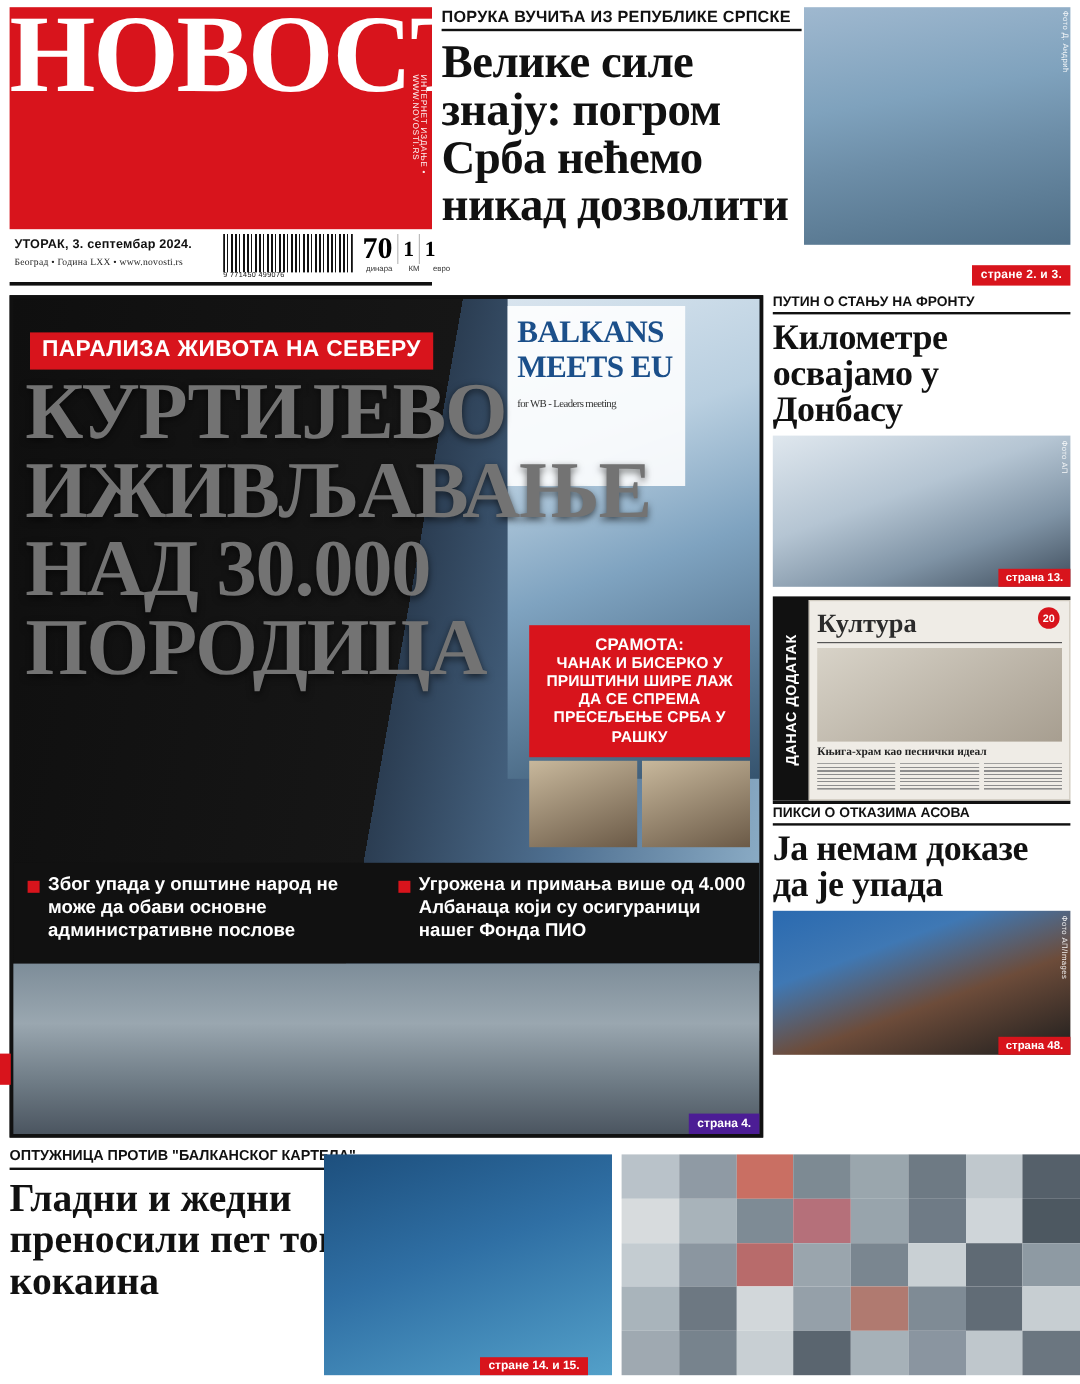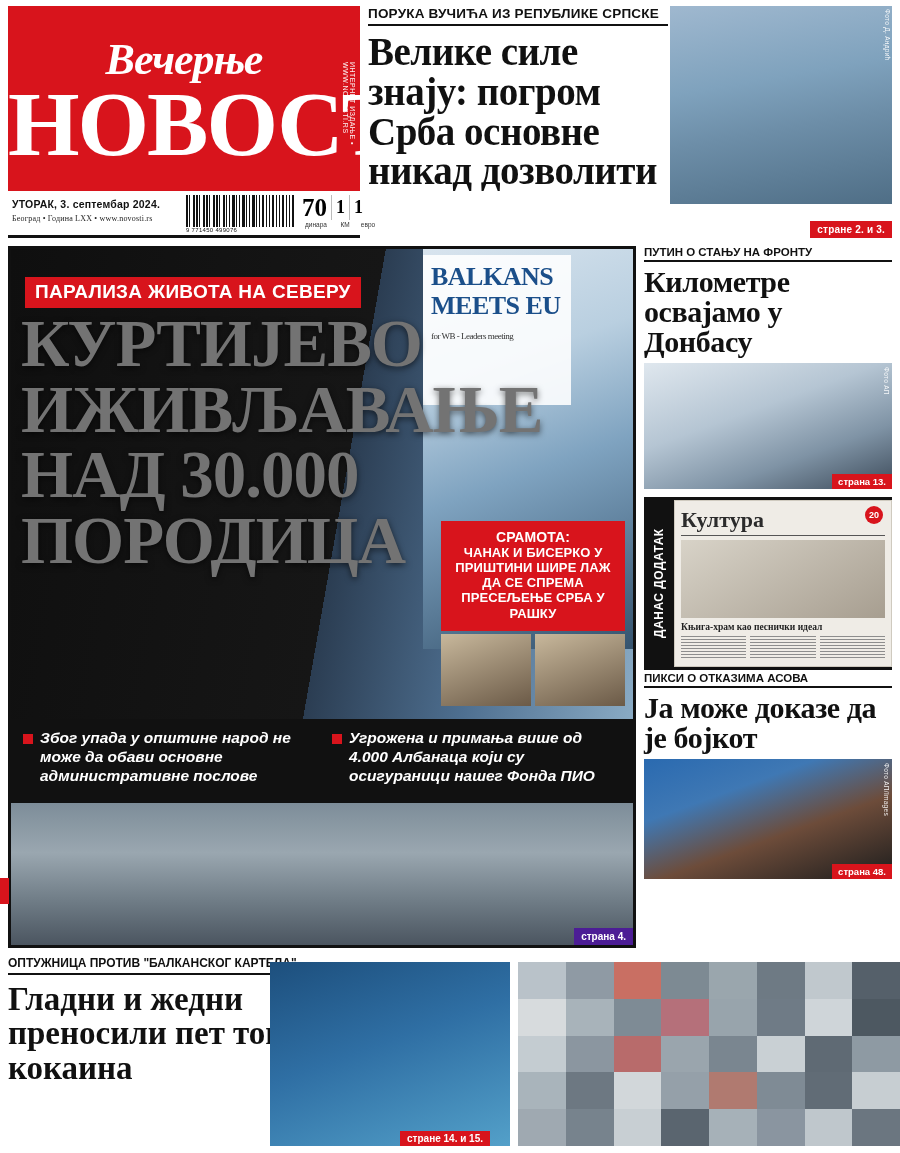--- a/index.html
+++ b/index.html
@@ -100,21 +100,21 @@
     font-weight: bold; font-size: 13px; line-height: 1.16; letter-spacing: .1px;
   }
   .sramota .lead { font-size: 14px; }
   .sramota-faces { position: absolute; right: 8px; top: 385px; width: 184px; height: 72px; display: flex; gap: 4px; }
   .sramota-faces .f { flex: 1; background: linear-gradient(160deg,#c8b89c,#6b5a47); }
 
   .bullets {
     position: absolute; left: 0; top: 470px; width: 622px; height: 84px;
     background: #111; color: #fff; display: flex; padding: 10px 10px 0 12px; gap: 18px;
   }
-  .bullets .b { flex: 1; display: flex; gap: 7px; font-style: italic; }
+  .bullets .b { flex: 1; display: flex; gap: 7px; }
   .bullets .sq { width: 10px; height: 10px; background: #d8141c; margin-top: 5px; flex: 0 0 10px; }
   .bullets .txt { font-weight: bold; font-size: 15.5px; line-height: 1.22; }
 
   .crowd-photo {
     position: absolute; left: 0; bottom: 0; width: 622px; height: 142px;
     background: linear-gradient(180deg,#7d8d99 0%, #9aa7b0 35%, #6e7b85 70%, #4b5560 100%);
   }
   .main-pagref { position: absolute; right: 0; bottom: 0; background: #4c1d95; color: #fff;
     font-size: 10px; font-weight: bold; padding: 3px 7px; }
 
@@ -155,21 +155,20 @@
   .mosaic i { display: block; }
 
   .left-red-tick { position: absolute; left: 0; top: 878px; width: 9px; height: 26px; background: #d8141c; }
 </style>
 </head>
 <body>
 
 <div class="page">
 
   <div class="masthead">
-    <div class="vecernje">Вечерње</div>
     <div class="novosti">НОВОСТИ</div>
     <div class="masthead-side">ИНТЕРНЕТ ИЗДАЊЕ • WWW.NOVOSTI.RS</div>
   </div>
 
   <div class="dateline">
     <div class="date">УТОРАК, 3. септембар 2024.</div>
     <div class="sub">Београд • Година LXX • www.novosti.rs</div>
     <div class="barcode"></div>
     <div class="barcode-num">9 771450 499076</div>
     <div class="prices">
@@ -179,21 +178,21 @@
     </div>
     <div class="price-labels">
       <span style="width:36px">динара</span>
       <span style="width:22px">КМ</span>
       <span style="width:24px">евро</span>
     </div>
   </div>
 
   <div class="top-lead">
     <div class="kicker-line">ПОРУКА ВУЧИЋА ИЗ РЕПУБЛИКЕ СРПСКЕ</div>
-    <h1>Велике силе знају: погром Срба основне никад дозволити</h1>
+    <h1>Велике силе знају: погром Срба нећемо никад дозволити</h1>
     <div class="top-lead-photo">
       <div class="photo-credit-v">Фото Д. Андрић</div>
     </div>
     <div class="pagref">стране 2. и 3.</div>
   </div>
 
   <div class="main-story">
     <div class="main-photo-top"></div>
     <div class="kurti-photo"></div>
     <div class="kurti-banner">
@@ -251,21 +250,21 @@
         <div class="kultura-cols">
           <div></div>
           <div></div>
           <div></div>
         </div>
       </div>
     </div>
 
     <div class="rbox" style="border-bottom:none; padding-top:2px;">
       <div class="rkicker">ПИКСИ О ОТКАЗИМА АСОВА</div>
-      <div class="rtitle">Ја може доказе да је бојкот</div>
+      <div class="rtitle">Ја немам доказе да је упада</div>
       <div class="rphoto">
         <div class="pixi-photo"></div>
         <div class="photo-credit-v" style="right:2px;top:4px;">Фото АП/Images</div>
         <div class="rpagref">страна 48.</div>
       </div>
     </div>
 
   </div>
 
   <div class="bottom">

